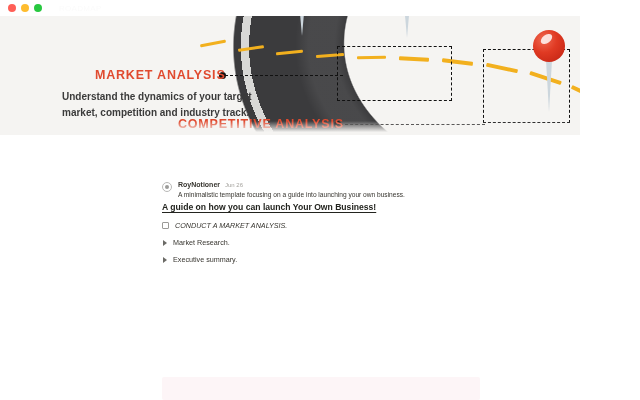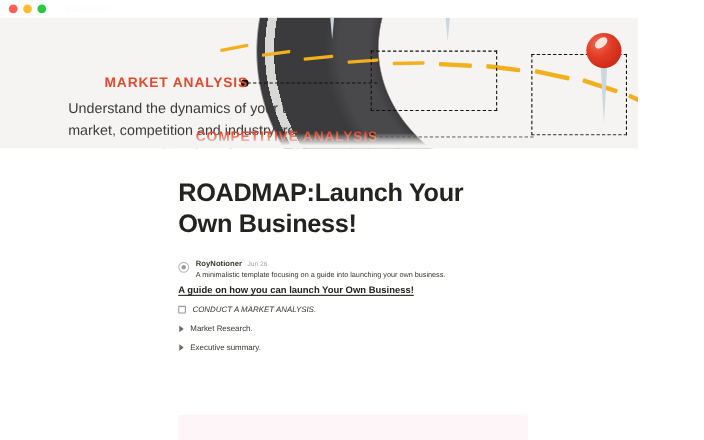--- a/index.html
+++ b/index.html
@@ -122,24 +122,24 @@
   .cv-h {
     position: absolute;
     font-weight: bold;
     letter-spacing: .8px;
     white-space: nowrap;
   }
   .cv-h1 { left: 95px; top: 52px; font-size: 12.5px; }
   .cv-h2 { left: 178px; top: 101px; font-size: 12.5px; }
   .cv-p {
     position: absolute;
-    font-size: 13px;
+    font-size: 10px;
     line-height: 1.55;
     color: #3b3b3b;
-    font-weight: normal;
+    font-weight: bold;
     white-space: nowrap;
   }
   .cv-p1 { left: 62px; top: 73px; }
   .cv-p2 { left: 147px; top: 114px; }
 
   
   .doc {
     position: absolute; top: 135px; left: 0;
     width: 640px; height: 265px;
     background: #ffffff;
@@ -264,36 +264,35 @@
   <div class="pin" style="left:533px;top:14px;width:32px;height:86px;">
     <div class="pin-needle" style="top:30px;"></div>
     <div class="pin-head">
       <div class="pin-gloss"></div>
     </div>
   </div>
 
   <div class="cv-h cv-h1" style="color:#E04A2F;">MARKET ANALYSIS</div>
   <div class="cv-p cv-p1">
     <div>Understand the dynamics  of your target</div>
-    <div>market, competition and industry trends.</div>
+    <div>market, competition and industry track.</div>
   </div>
 
   <div class="cv-h cv-h2" style="color:#E04A2F;">COMPETITIVE ANALYSIS</div>
   <div class="cv-p cv-p2">
     <div>Introduce the competitive analysis subsection,</div>
 
   </div>
 
   <div class="cover-fade-bottom"></div>
 </div>
 
 <div class="doc">
   <div class="doc-inner">
 
-    <h1 class="page-title">ROADMAP:Launch Your Own Business!</h1>
 
     <div class="byline">
       <div class="avatar">
         <div class="avatar-inner"></div>
       </div>
       <div class="byline-text">
         <div class="byline-row">
           <span class="author">RoyNotioner</span>
           <span class="date">Jun 26</span>
         </div>

